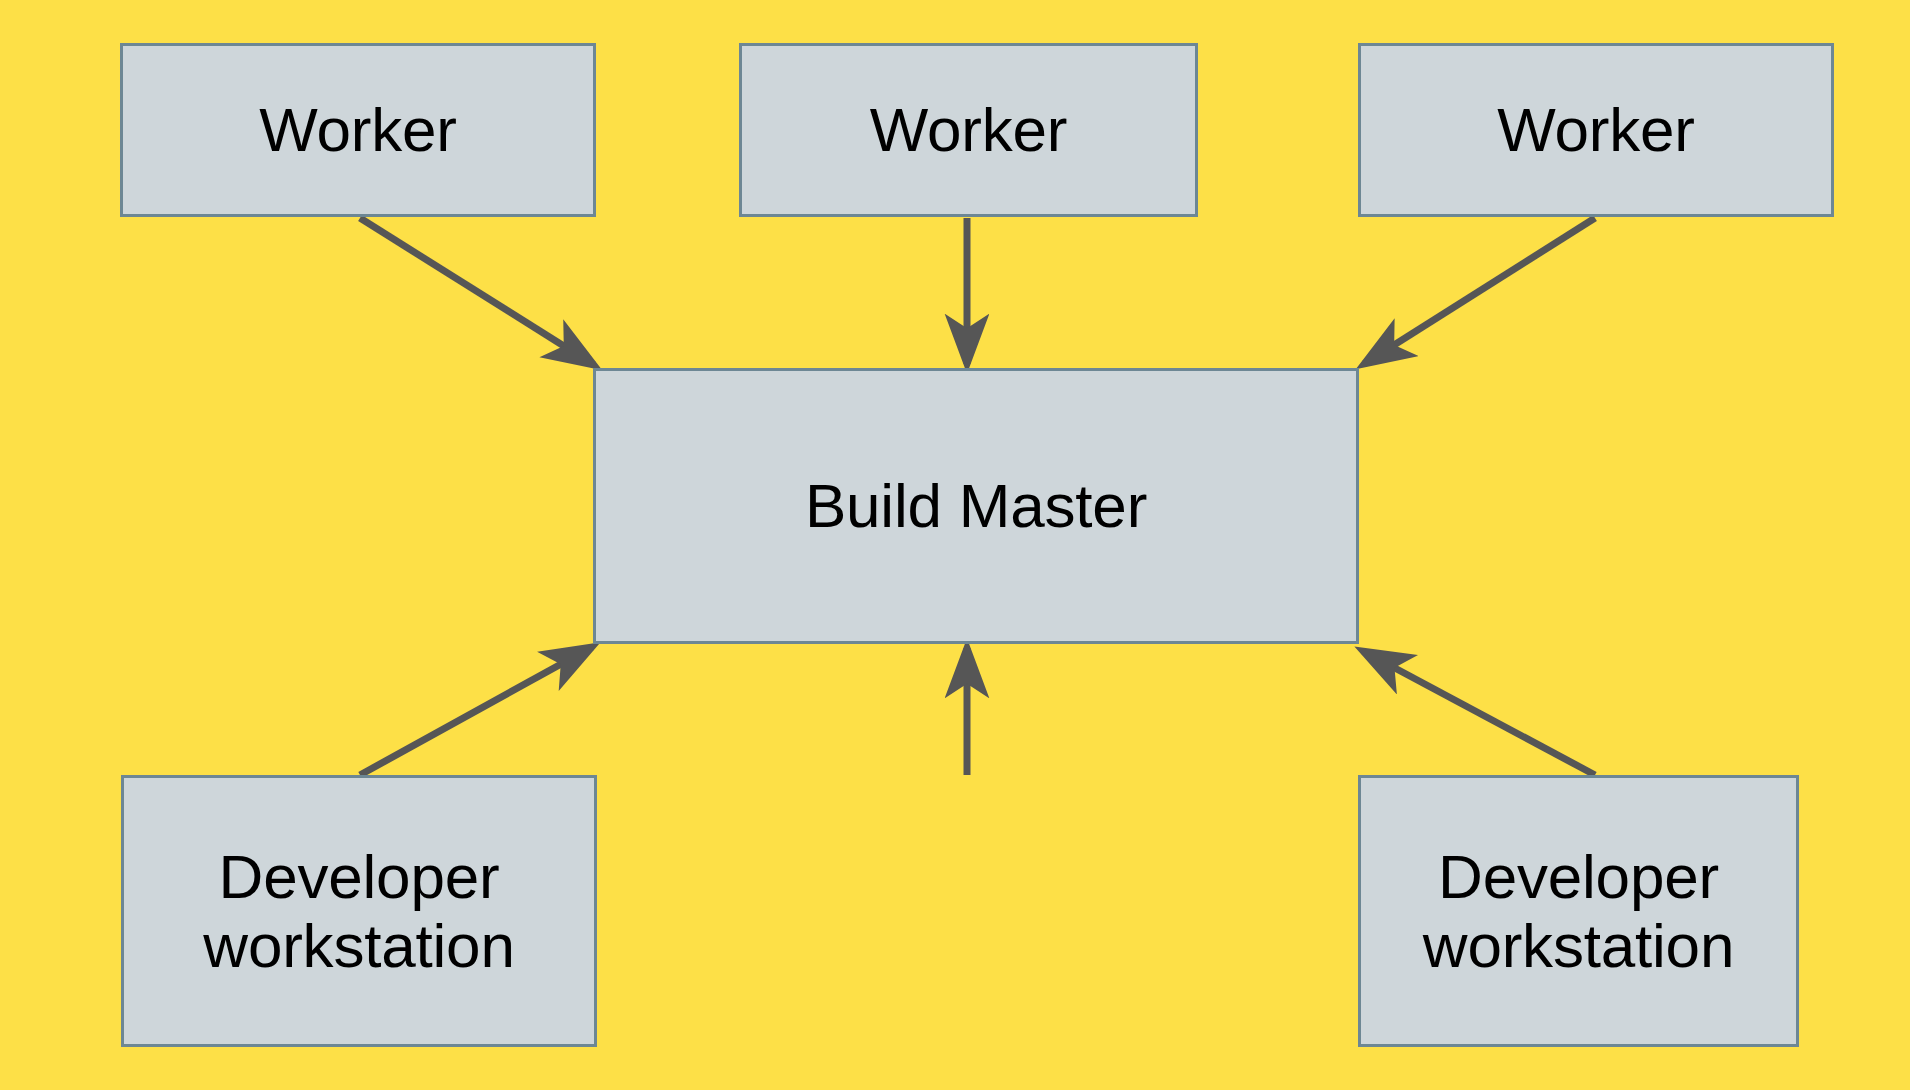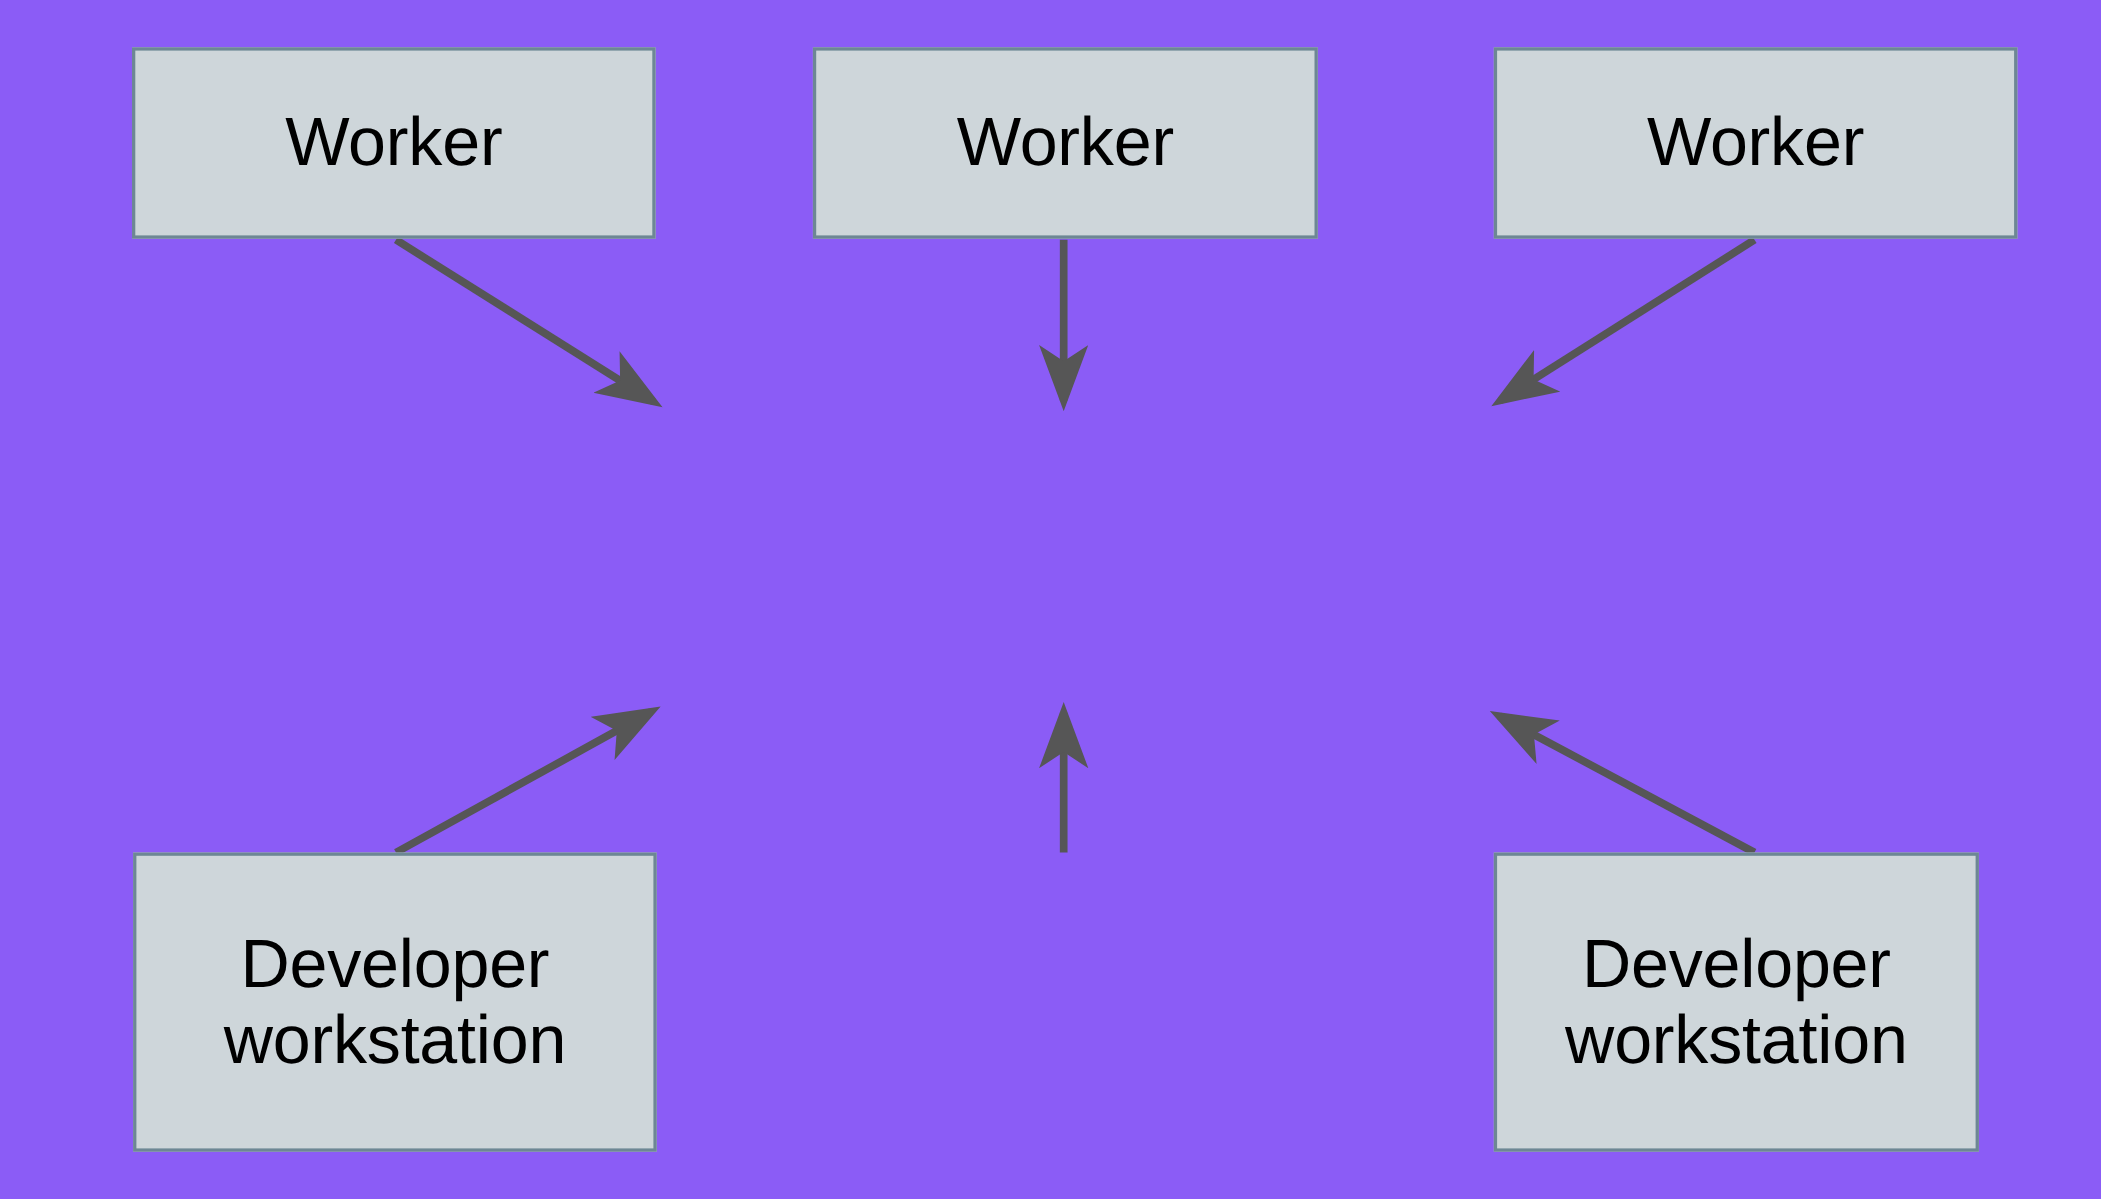--- a/index.html
+++ b/index.html
@@ -10,21 +10,21 @@
   body {
     width: 1910px;
     height: 1090px;
     font-family: "Liberation Sans", sans-serif;
     overflow: hidden;
   }
   #diagram-root {
     position: relative;
     width: 1910px;
     height: 1090px;
-    background: #8b5cf6;
+    background: #fde047;
   }
   #edge-layer {
     position: absolute;
     left: 0;
     top: 0;
     width: 1910px;
     height: 1090px;
     pointer-events: none;
   }
   .node {
@@ -83,20 +83,23 @@
   </div>
 
   <div class="node node-worker-2">
     <span class="node-label">Worker</span>
   </div>
 
   <div class="node node-worker-3">
     <span class="node-label">Worker</span>
   </div>
 
+  <div class="node node-build-master">
+    <span class="node-label">Build Master</span>
+  </div>
 
   <div class="node node-dev-left">
     <span class="node-label">Developer
 workstation</span>
   </div>
 
 
   <div class="node node-dev-right">
     <span class="node-label">Developer
 workstation</span>

